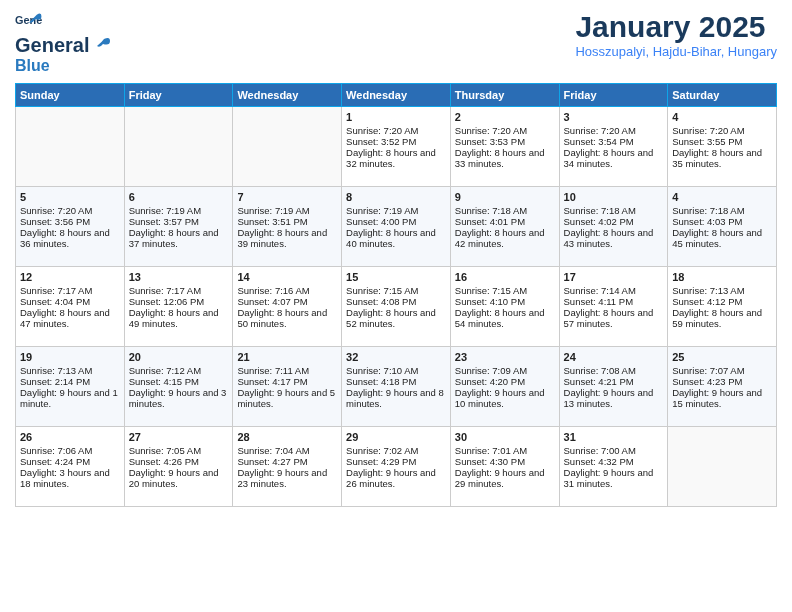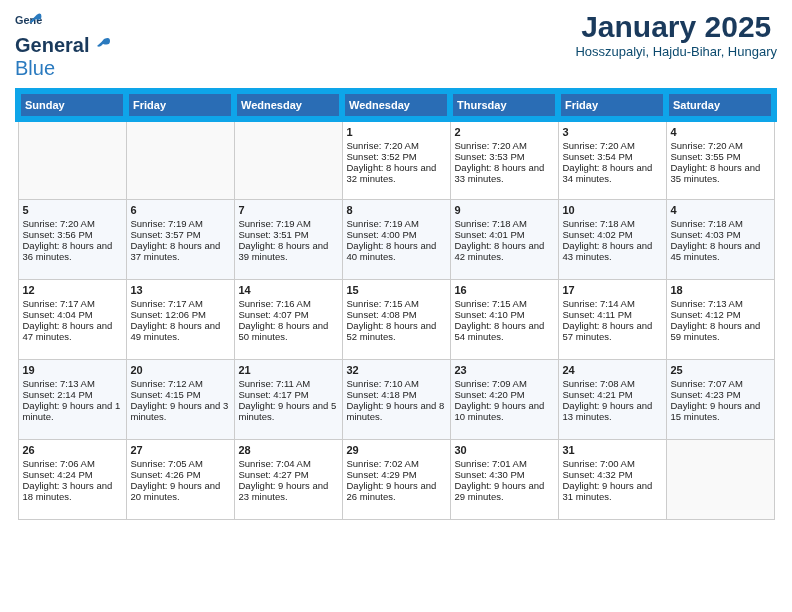--- a/index.html
+++ b/index.html
@@ -18,44 +18,44 @@
       align-items: flex-start;
       justify-content: space-between;
       margin-bottom: 8px;
     }
     .logo-icon {
       width: 28px;
       height: 28px;
       margin-right: 2px;
     }
     .title-area {
-      text-align: center;
+      text-align: left;
     }
     .calendar-title {
       font-size: 30px;
       font-weight: bold;
       color: #1a3a5c;
     }
     .calendar-subtitle {
       font-size: 13px;
-      color: #0c4a6e;
+      color: #3b82f6;
     }
     .calendar-table {
       width: 100%;
       border-collapse: collapse;
       table-layout: fixed;
     }
     .calendar-table th {
       background-color: #2a6db5;
       color: #fff;
       font-size: 11px;
       font-weight: bold;
       padding: 5px 4px;
       text-align: left;
-      border: 6px solid #0ea5e9;
+      border: 1px solid #0ea5e9;
     }
     .calendar-table td {
       border: 1px solid #ccc;
       vertical-align: top;
       padding: 4px 4px;
       font-size: 9.5px;
       color: #222;
       height: 80px;
       background: #fff;
     }
@@ -93,21 +93,21 @@
           <path d="M28 6 Q34 2 34 8 Q34 14 26 12 Q22 18 18 16 Q24 10 28 6Z" fill="#2a7abf"></path>
         </svg>
       </div>
       <div style="display:flex; align-items:center; margin-top:-4px;">
         <span style="font-size:20px; font-weight:bold; color:#1a3a5c;">General</span>
         <svg width="22" height="22" viewBox="0 0 22 22" style="margin: 0 1px 0 1px;">
           <path d="M14 4 Q20 1 20 6 Q20 11 13 9 Q10 13 7 11 Q12 7 14 4Z" fill="#2a7abf"></path>
         </svg>
       </div>
       <div>
-        <span style="font-size:20px; font-weight:normal; color:#2a7abf;">Blue</span>
+        <span style="font-size:16px; font-weight:bold; color:#2a7abf;">Blue</span>
       </div>
     </div>
     <div class="title-area">
       <div class="calendar-title">January 2025</div>
       <div class="calendar-subtitle">Hosszupalyi, Hajdu-Bihar, Hungary</div>
     </div>
   </div>
 
   <table class="calendar-table">
     <thead>

